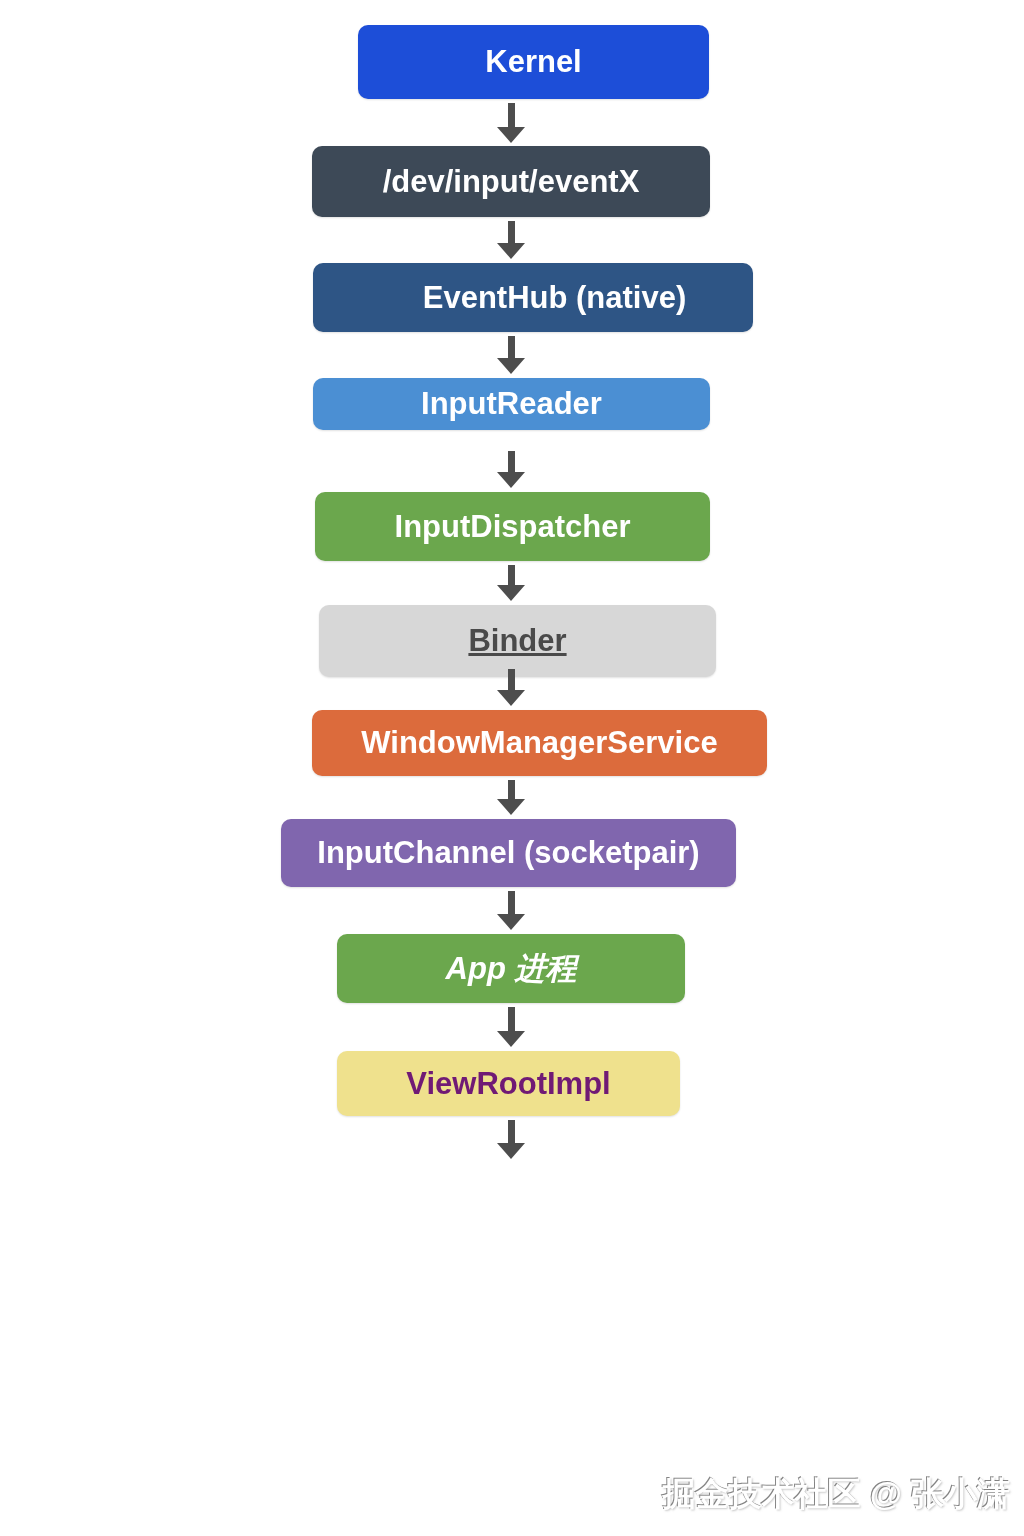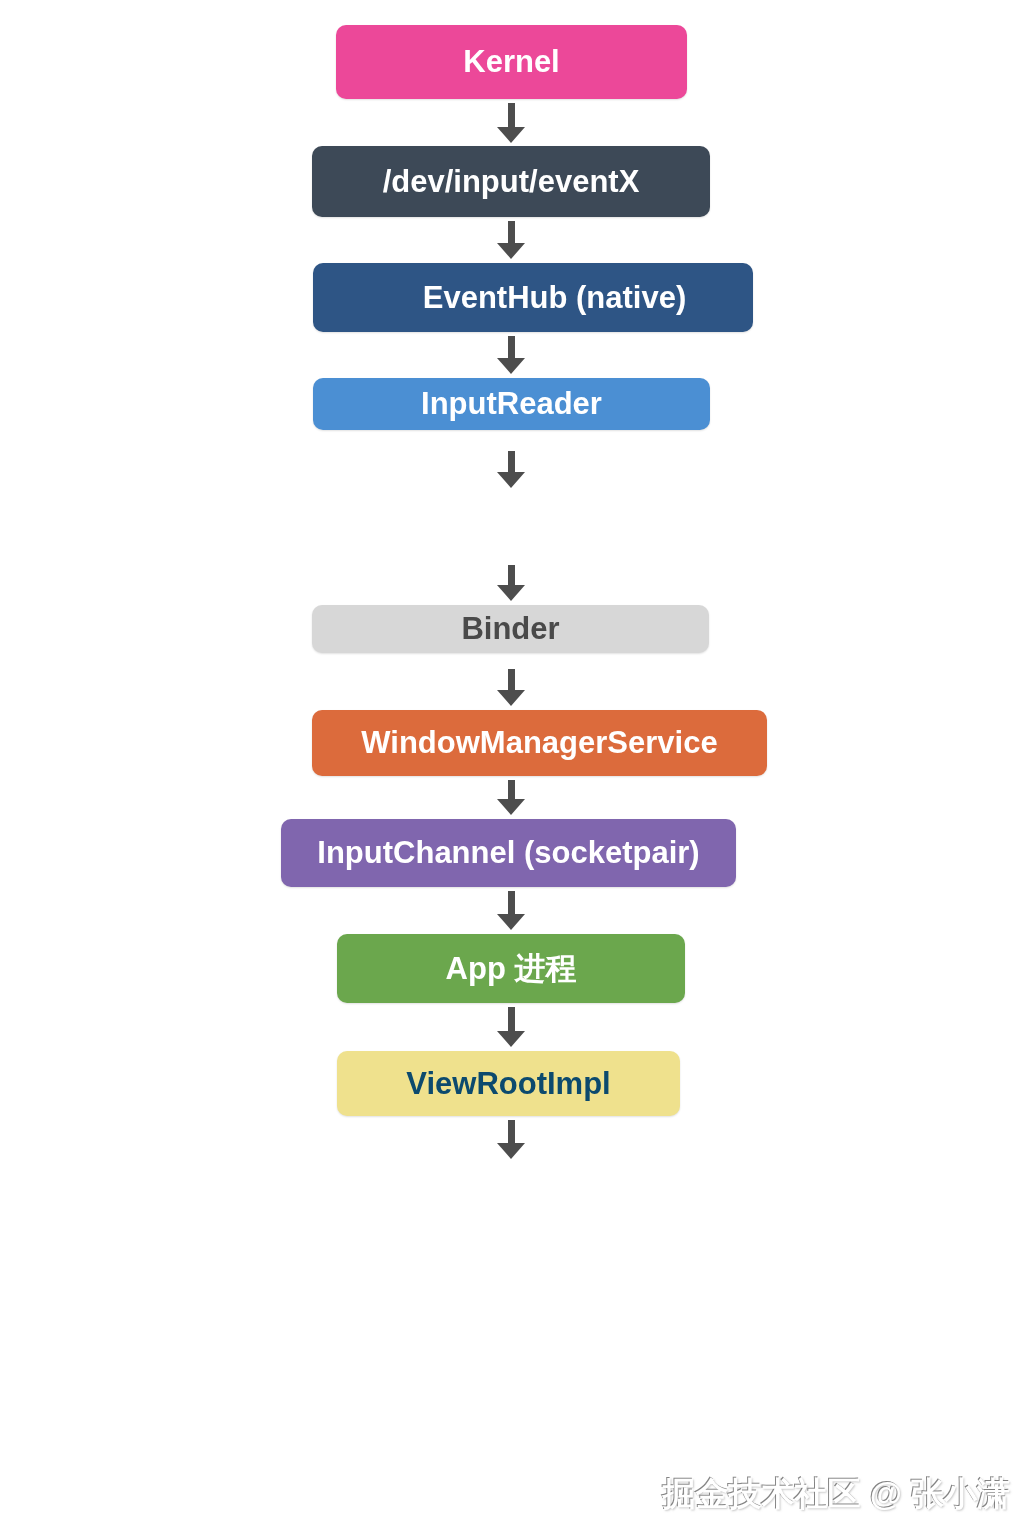--- a/index.html
+++ b/index.html
@@ -26,24 +26,24 @@
     color: #ffffff;
     box-shadow: 0 1px 2px rgba(0,0,0,0.12);
     white-space: nowrap;
   }
   
   .n0  { left: 336px; top: 25px;   width: 351px; height: 74px; }
   .n1  { left: 312px; top: 146px;  width: 398px; height: 71px; }
   .n2  { left: 313px; top: 263px;  width: 397px; height: 69px; padding-left: 43px; }
   .n3  { left: 313px; top: 378px;  width: 397px; height: 52px; }
   .n4  { left: 315px; top: 492px;  width: 395px; height: 69px; }
-  .n5  { left: 312px; top: 605px;  width: 397px; height: 48px; }
+  .n5  { left: 319px; top: 605px;  width: 397px; height: 72px; text-decoration: underline; }
   .n6  { left: 280px; top: 710px;  width: 455px; height: 66px; margin-left: 32px; }
   .n7  { left: 281px; top: 819px;  width: 455px; height: 68px; }
-  .n8  { left: 337px; top: 934px;  width: 348px; height: 69px; }
+  .n8  { left: 337px; top: 934px;  width: 348px; height: 69px; font-style: italic; }
   .n9  { left: 337px; top: 1051px; width: 343px; height: 65px; }
   .n10 { left: 337px; top: 1163px; width: 347px; height: 66px; }
 
   .arrow {
     position: absolute;
     left: 497px;
     width: 28px;
     display: flex;
     flex-direction: column;
     align-items: center;
@@ -81,21 +81,21 @@
     text-shadow: -1px -1px 0 rgba(110,110,110,0.85),
                  1px 1px 2px rgba(160,160,160,0.55);
     white-space: nowrap;
   }
 </style>
 </head>
 <body>
 
 <div class="canvas">
 
-  <div class="node n0" style="background-color: #ec4899; color: rgb(255, 255, 255);">Kernel</div>
+  <div class="node n0" style="background-color: #1d4ed8; color: rgb(255, 255, 255); margin-left: 22px;">Kernel</div>
   <div class="arrow a1">
       <div class="stem"></div>
       <div class="head"></div>
     </div>
 
   <div class="node n1" style="background-color: rgb(61, 73, 87); color: rgb(255, 255, 255);">/dev/input/eventX</div>
   <div class="arrow a2">
       <div class="stem"></div>
       <div class="head"></div>
     </div>
@@ -105,20 +105,21 @@
       <div class="stem"></div>
       <div class="head"></div>
     </div>
 
   <div class="node n3" style="background-color: rgb(75, 143, 211); color: rgb(255, 255, 255);">InputReader</div>
   <div class="arrow a4">
       <div class="stem"></div>
       <div class="head"></div>
     </div>
 
+  <div class="node n4" style="background-color: rgb(107, 167, 77); color: rgb(255, 255, 255);">InputDispatcher</div>
   <div class="arrow a5">
       <div class="stem"></div>
       <div class="head"></div>
     </div>
 
   <div class="node n5" style="background-color: rgb(215, 215, 215); color: rgb(74, 74, 74);">Binder</div>
   <div class="arrow a6">
       <div class="stem"></div>
       <div class="head"></div>
     </div>
@@ -134,21 +135,21 @@
       <div class="stem"></div>
       <div class="head"></div>
     </div>
 
   <div class="node n8" style="background-color: rgb(107, 167, 77); color: rgb(255, 255, 255);">App 进程</div>
   <div class="arrow a9">
       <div class="stem"></div>
       <div class="head"></div>
     </div>
 
-  <div class="node n9" style="background-color: rgb(239, 225, 141); color: #0c4a6e;">ViewRootImpl</div>
+  <div class="node n9" style="background-color: rgb(239, 225, 141); color: #701a75;">ViewRootImpl</div>
   <div class="arrow a10">
       <div class="stem"></div>
       <div class="head"></div>
     </div>
 
 
   <div class="watermark">掘金技术社区 @ 张小潇</div>
 
 </div>
 

